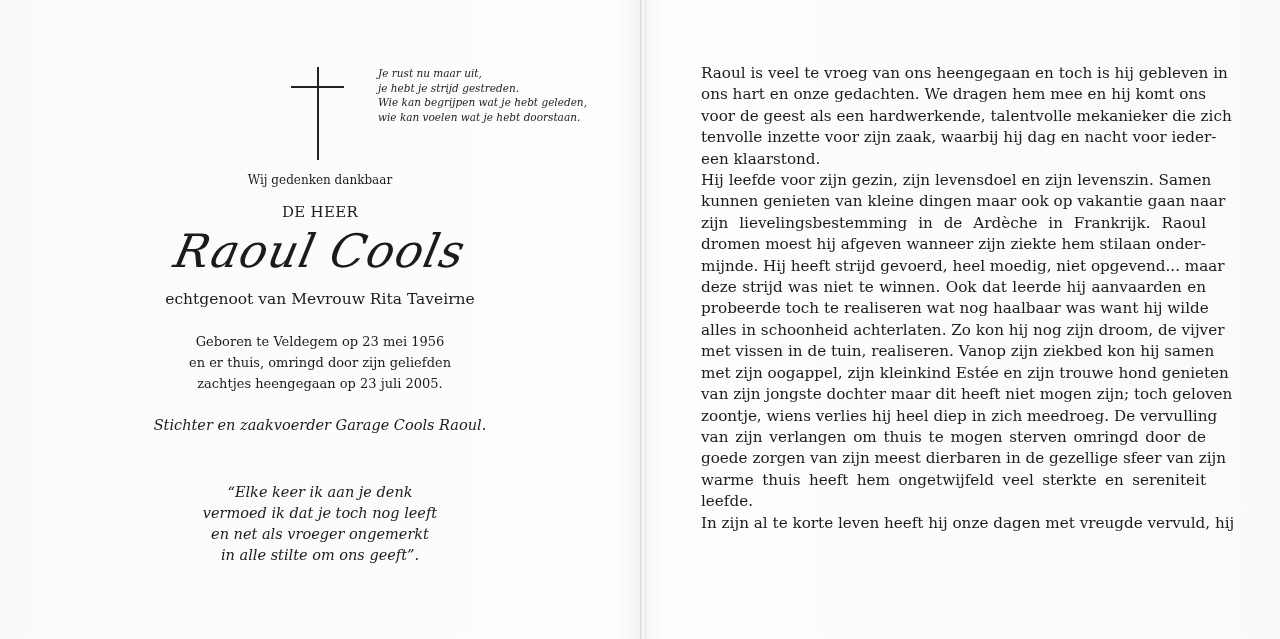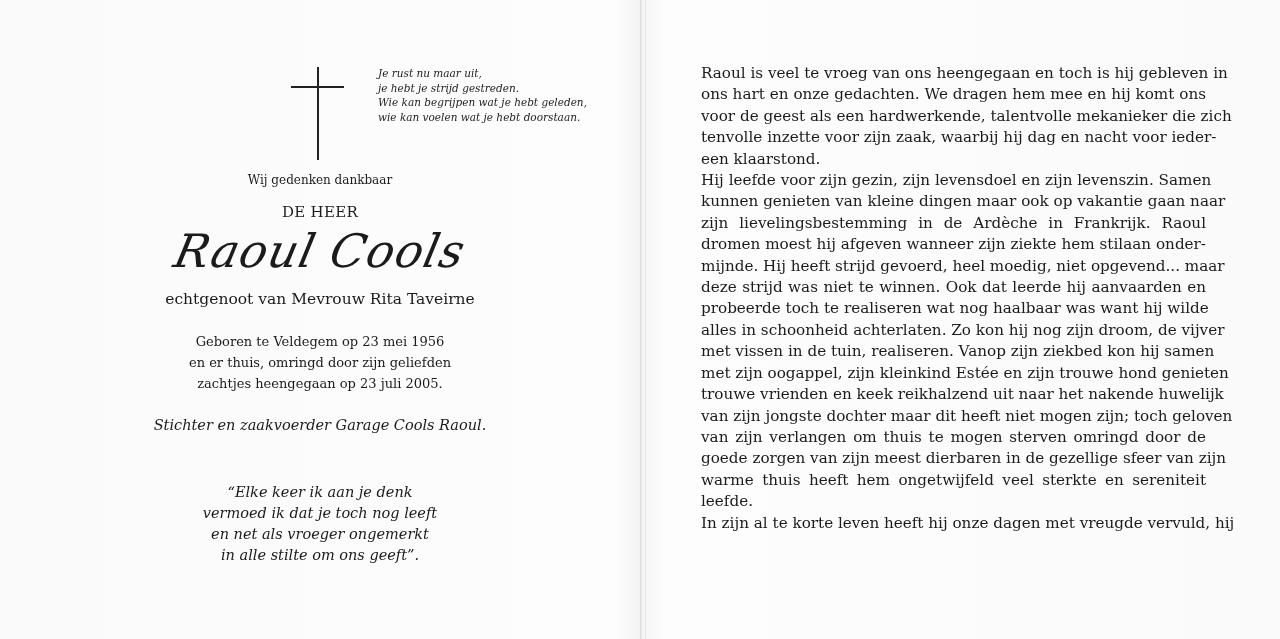--- a/index.html
+++ b/index.html
@@ -107,21 +107,21 @@
     <div class="line">Hij leefde voor zijn gezin, zijn levensdoel en zijn levenszin. Samen</div>
     <div class="line">kunnen genieten van kleine dingen maar ook op vakantie gaan naar</div>
     <div class="line">zijn lievelingsbestemming in de Ardèche in Frankrijk. Raoul</div>
     <div class="line">dromen moest hij afgeven wanneer zijn ziekte hem stilaan onder-</div>
     <div class="line">mijnde. Hij heeft strijd gevoerd, heel moedig, niet opgevend... maar</div>
     <div class="line">deze strijd was niet te winnen. Ook dat leerde hij aanvaarden en</div>
     <div class="line">probeerde toch te realiseren wat nog haalbaar was want hij wilde</div>
     <div class="line">alles in schoonheid achterlaten. Zo kon hij nog zijn droom, de vijver</div>
     <div class="line">met vissen in de tuin, realiseren. Vanop zijn ziekbed kon hij samen</div>
     <div class="line">met zijn oogappel, zijn kleinkind Estée en zijn trouwe hond genieten</div>
-    <div class="line">trouwe vrienden en keek reikhalzend uit naar het nakende huwelijk</div>
     <div class="line">van zijn jongste dochter maar dit heeft niet mogen zijn; toch geloven</div>
+    <div class="line">zoontje, wiens verlies hij heel diep in zich meedroeg. De vervulling</div>
     <div class="line">van zijn verlangen om thuis te mogen sterven omringd door de</div>
     <div class="line">goede zorgen van zijn meest dierbaren in de gezellige sfeer van zijn</div>
     <div class="line">warme thuis heeft hem ongetwijfeld veel sterkte en sereniteit</div>
     <div class="line last">leefde.</div>
     <div class="line last">In zijn al te korte leven heeft hij onze dagen met vreugde vervuld, hij</div>
   </div>
 </div>
 
 </body></html>

